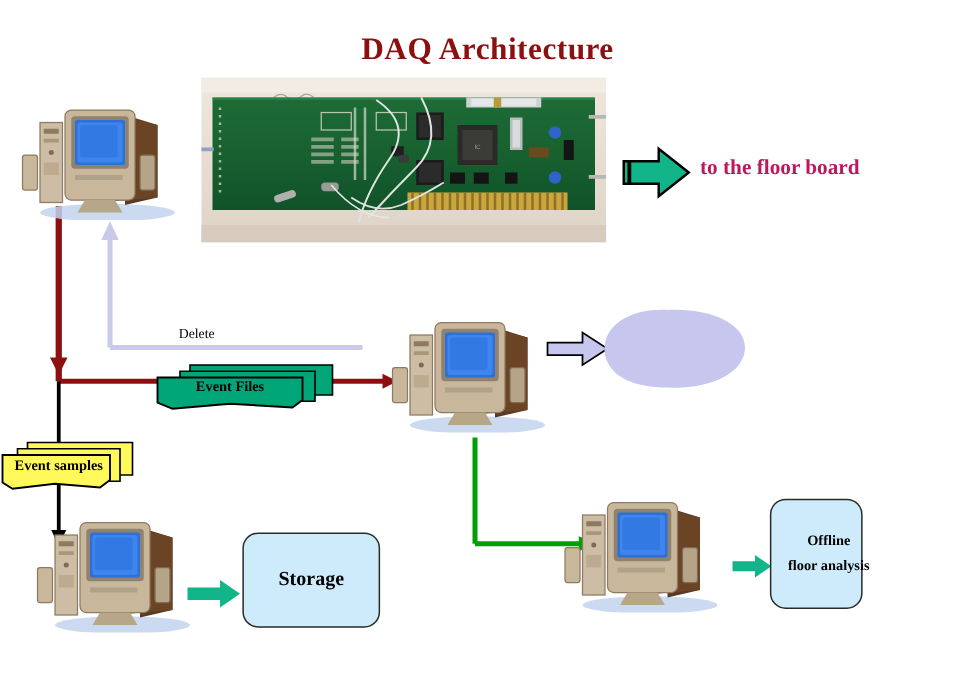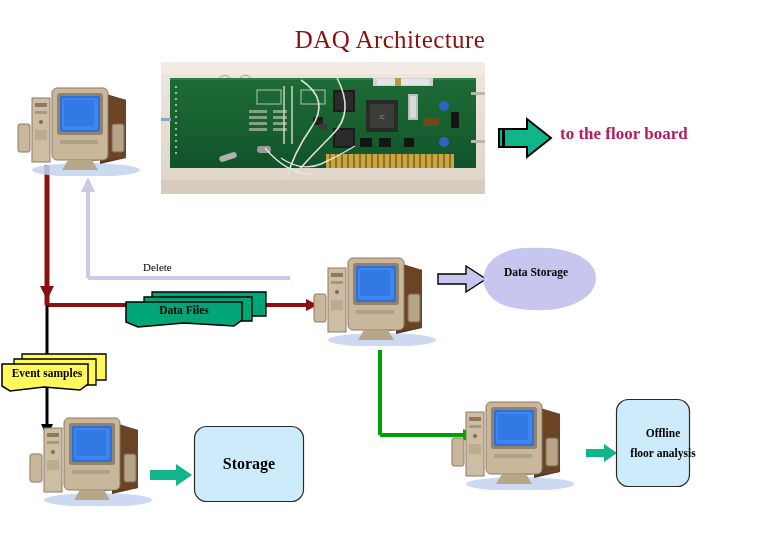--- a/index.html
+++ b/index.html
@@ -5,21 +5,21 @@
   html,body{margin:0;padding:0;}
   body{
     width:780px;height:540px;background:#ffffff;overflow:hidden;
     font-family:"Liberation Serif", serif;position:relative;
   }
   #slide{position:absolute;left:0;top:0;width:780px;height:540px;}
 
   
   .title{
     position:absolute;left:0;top:26px;width:780px;text-align:center;
-    font-family:"Liberation Serif", serif;font-weight:normal;font-size:25px;
+    font-family:"Liberation Serif", serif;font-weight:bold;font-size:25px;
     color:#8C1010;letter-spacing:.4px;
   }
 
   
   .lbl{position:absolute;font-family:"Liberation Serif", serif;font-weight:normal;color:#000;}
 
   .floor-text{
     position:absolute;left:560px;top:124px;width:215px;
     font-family:"Liberation Serif", serif;font-weight:bold;font-size:17px;
     color:#be185d;white-space:nowrap;
@@ -240,21 +240,21 @@
 
   <div class="lbl" style="left:143px;top:261px;font-size:11px;">Delete</div>
 
   <div class="shape" style="left:124px;top:290px;">
     <svg width="145" height="40" viewBox="0 0 145 40">
       <polygon points="28,2 142,2 142,26 28,26" fill="#00A578" stroke="#000" stroke-width="1.3"></polygon>
       <polygon points="20,7 128,7 128,31 20,31" fill="#00A578" stroke="#000" stroke-width="1.3"></polygon>
       <polygon points="2,12 118,12 118,30 110,36 60,33 14,37 2,32" fill="#00A578" stroke="#000" stroke-width="1.5"></polygon>
     </svg>
   </div>
-  <div class="box-text" style="left:126px;top:300px;width:116px;height:20px;font-size:11.5px;">Data Files</div>
+  <div class="box-text" style="left:126px;top:300px;width:116px;height:20px;font-size:11.5px;">Event Files</div>
 
   <div class="pc" style="left:310px;top:248px;">
     <svg width="126" height="98" viewBox="0 0 126 98">
       <ellipse cx="72" cy="92" rx="54" ry="7" fill="#c3d4ef" opacity=".85"></ellipse>
       <path d="M86,14 L112,22 L112,80 L86,86 Z" fill="#5a3a22"></path>
       <path d="M64,10 L112,22 L112,80 L64,84 Z" fill="#6b4426"></path>
       <rect x="38" y="10" width="56" height="72" rx="5" fill="#c9b79c"></rect>
       <rect x="38" y="10" width="56" height="72" rx="5" fill="none" stroke="#8d7a60" stroke-width="1"></rect>
       <rect x="43" y="15" width="46" height="42" rx="3" fill="#8f8370"></rect>
       <rect x="46" y="18" width="40" height="36" rx="2" fill="#2E6FD8"></rect>
@@ -274,21 +274,20 @@
   </div>
 
   <div class="shape" style="left:436px;top:244px;">
     <svg width="172" height="72" viewBox="0 0 172 72">
 
       <polygon points="2,30 30,30 30,22 50,35 30,48 30,40 2,40" fill="#C6C6EE" stroke="#000" stroke-width="1.4"></polygon>
 
       <path d="M48,40 C44,16 70,2 98,4 C130,2 160,14 160,34 C160,56 128,68 98,66 C72,66 52,58 48,40 Z" fill="#C6C6EE"></path>
     </svg>
   </div>
-  <div class="box-text" style="left:480px;top:262px;width:112px;height:20px;font-size:11.5px;">Data Storage</div>
 
   <div class="shape" style="left:0px;top:352px;">
     <svg width="110" height="44" viewBox="0 0 110 44">
       <polygon points="22,2 106,2 106,28 22,28" fill="#FFF95C" stroke="#000" stroke-width="1.3"></polygon>
       <polygon points="14,7 96,7 96,33 14,33" fill="#FFF95C" stroke="#000" stroke-width="1.3"></polygon>
       <polygon points="2,12 88,12 88,32 80,38 44,35 10,39 2,34" fill="#FFF95C" stroke="#000" stroke-width="1.5"></polygon>
     </svg>
   </div>
   <div class="box-text" style="left:2px;top:363px;width:90px;height:20px;font-size:11.5px;">Event samples</div>
 

